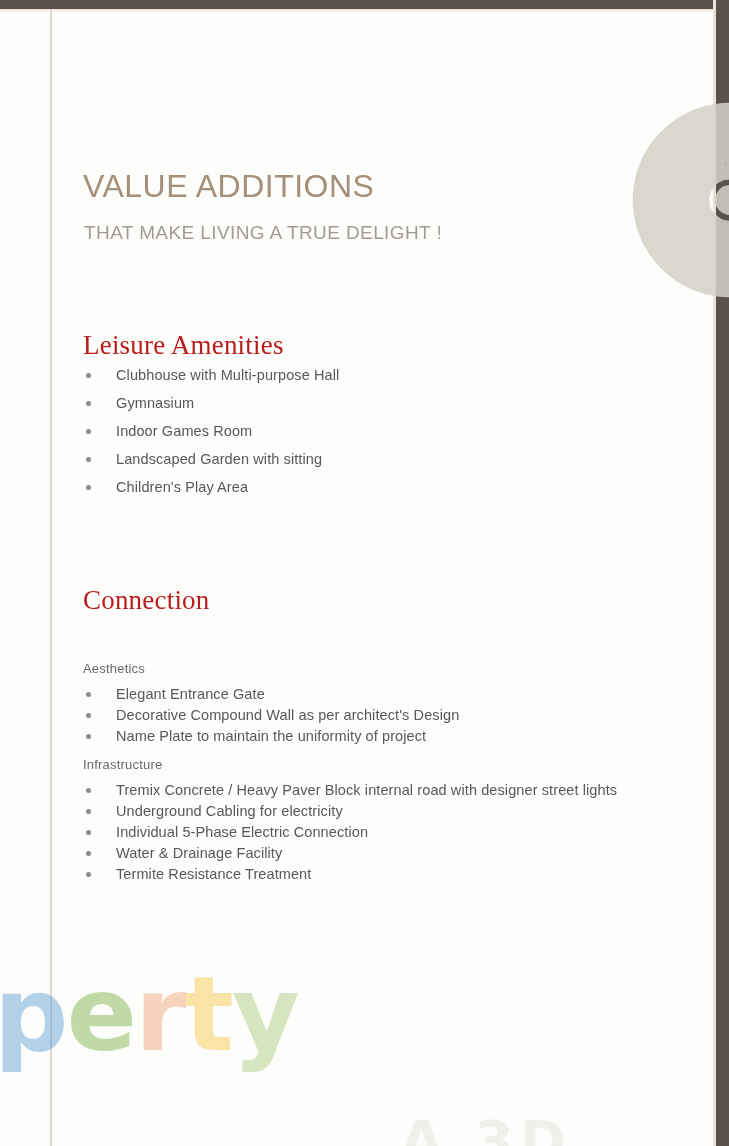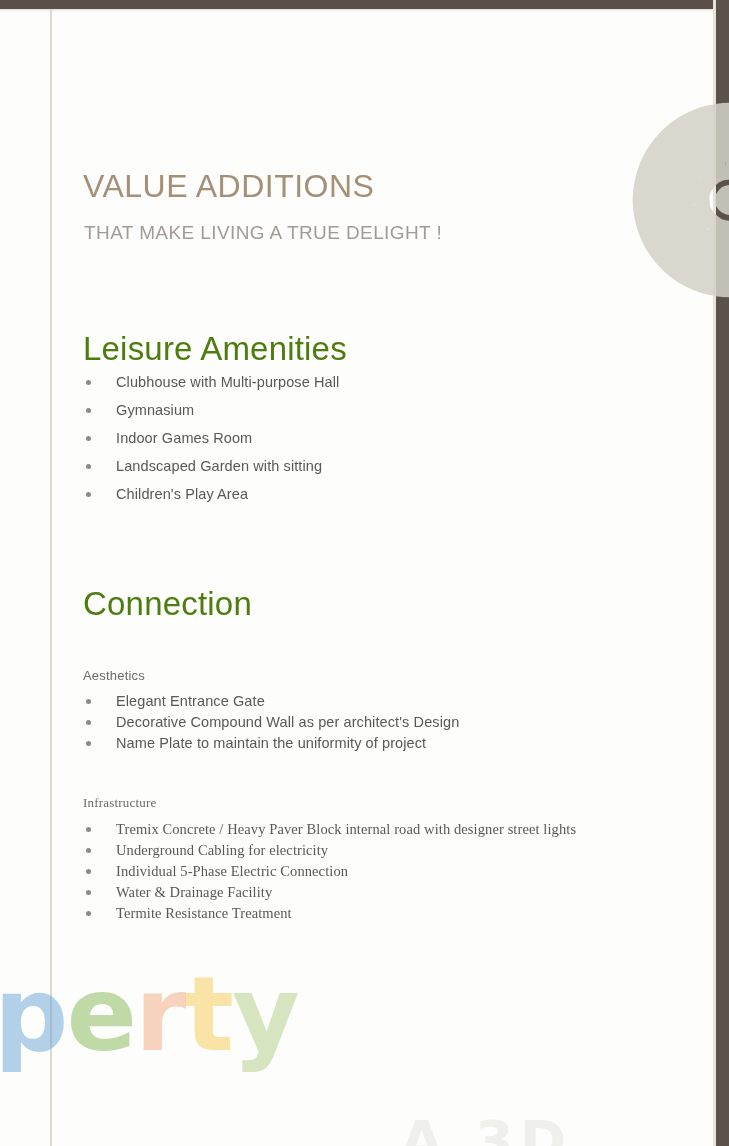--- a/index.html
+++ b/index.html
@@ -123,25 +123,26 @@
     letter-spacing: 0.4px;
     margin: 20px 0 0 1px;
     white-space: nowrap;
   }
 
   .section { position: absolute; left: 0; }
   .section-leisure { top: 330px; }
   .section-amenities { top: 585px; }
 
   .section-title {
-    font-size: 33px;
+    font-size: 27px;
     font-weight: 400;
-    color: #4d7c0f;
+    color: #b91c1c;
     margin: 0;
     letter-spacing: 0.2px;
+    font-family: Liberation Serif, serif;
   }
 
   .sub-head {
     font-size: 13px;
     color: #6a6a6a;
     margin: 0;
     letter-spacing: 0.2px;
   }
 
   ul.bullets {
@@ -169,21 +170,21 @@
 
   
   .leisure-list { margin-top: 30px; }
   .leisure-list li { line-height: 28px; }
 
   
   .amen-group { margin-top: 0; }
   .amen-group .sub-head { margin-bottom: 8px; }
   .amen-group ul.bullets li { line-height: 21px; }
   .group-aesthetics { margin-top: 45px; }
-  .group-infrastructure { margin-top: 41px; font-family: Liberation Serif, serif; }
+  .group-infrastructure { margin-top: 10px; }
   .group-security { margin-top: 23px; }
 </style>
 </head>
 <body>
 
 <div id="page">
 
   <div class="top-bar"></div>
   <div class="top-bar-shadow"></div>
   <div class="right-edge-inner"></div>

